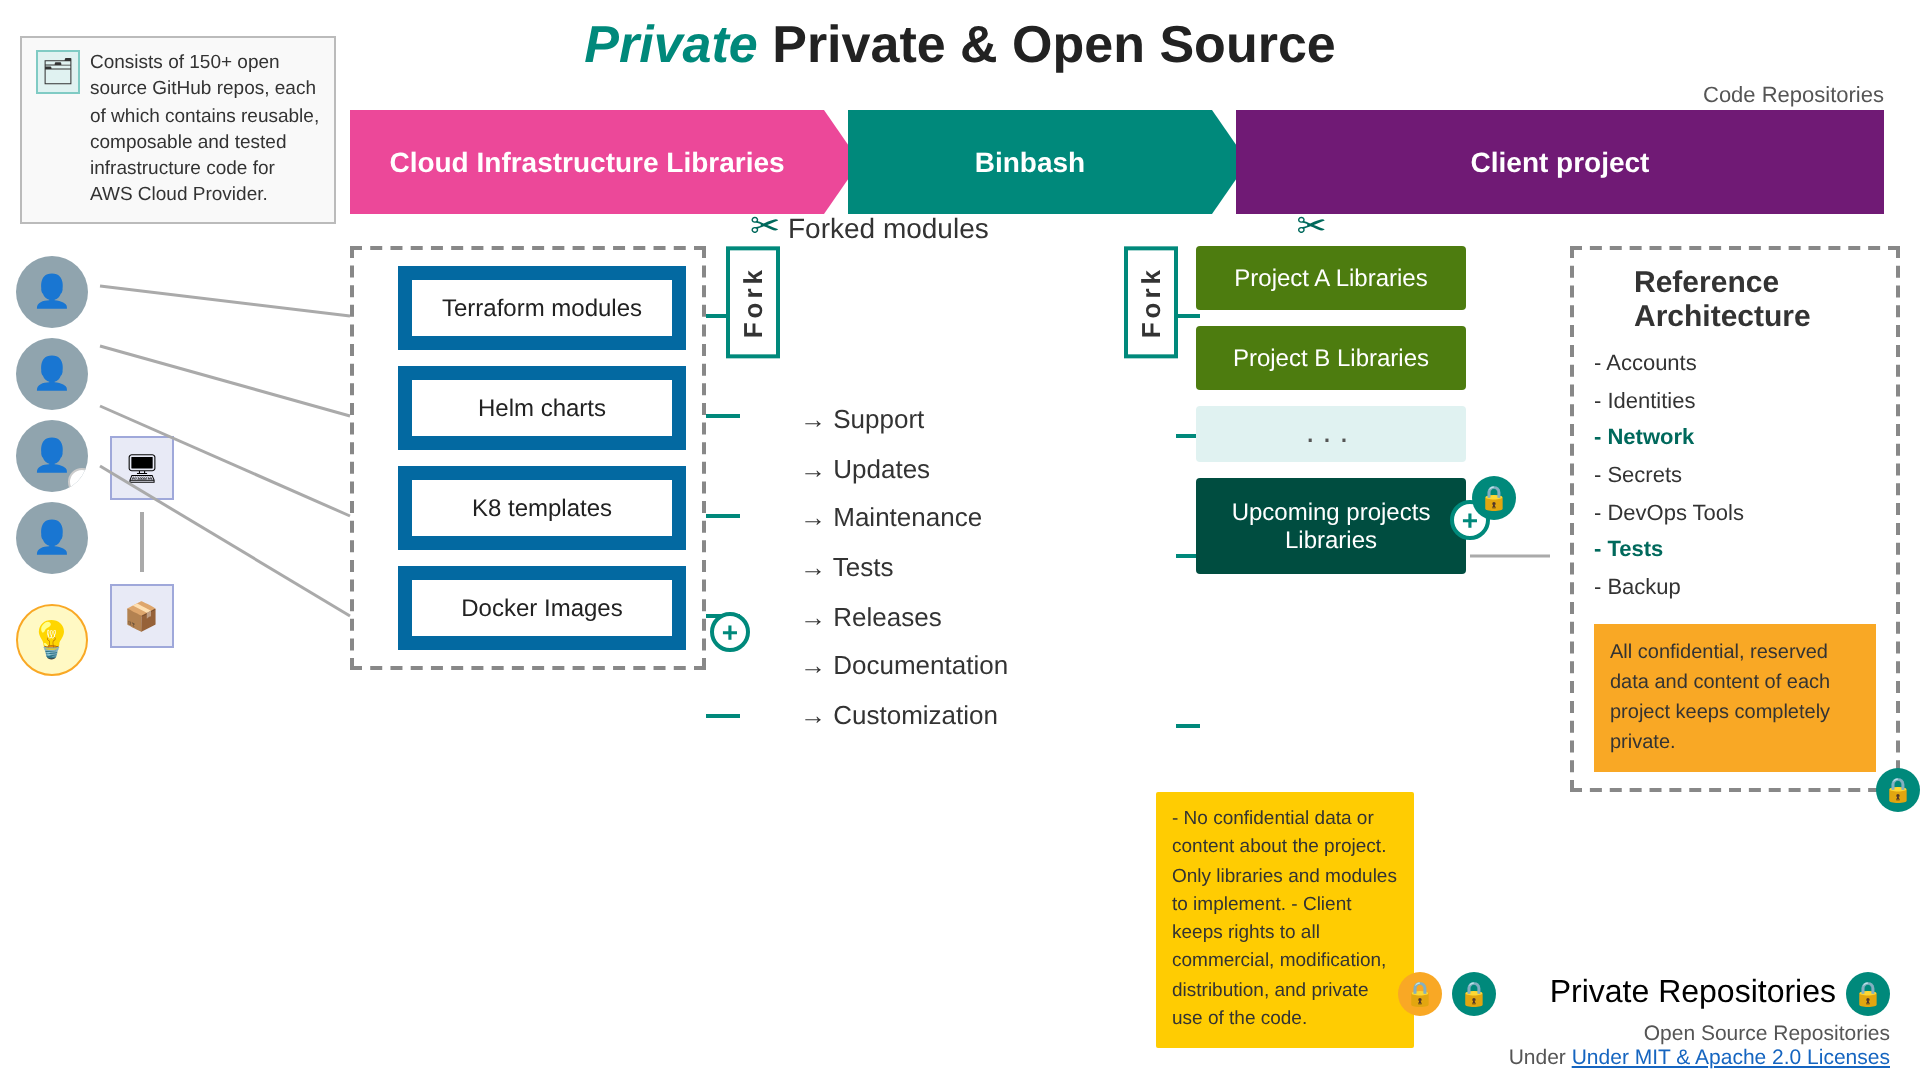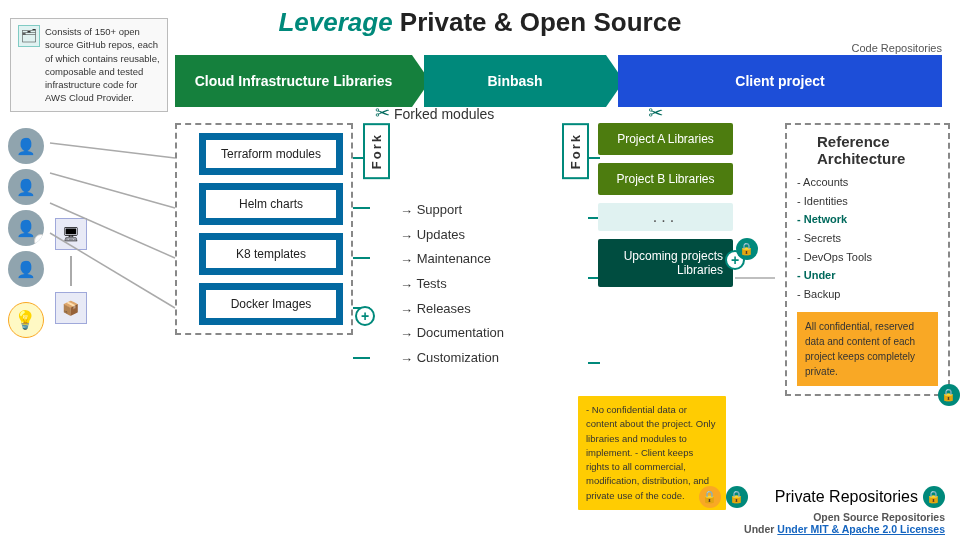--- a/index.html
+++ b/index.html
@@ -83,35 +83,35 @@
       justify-content: center;
       color: #fff;
       font-weight: 600;
       font-size: 14px;
       text-align: center;
       position: relative;
       height: 52px;
     }
 
     .arrow-segment.seg1 {
-      background: #15803d;
+      background: #ec4899;
       width: 255px;
       clip-path: polygon(0 0, calc(100% - 18px) 0, 100% 50%, calc(100% - 18px) 100%, 0 100%);
       padding-right: 18px;
       text-align: center;
     }
     .arrow-segment.seg2 {
       background: #00897b;
       width: 200px;
       clip-path: polygon(0 0, calc(100% - 18px) 0, 100% 50%, calc(100% - 18px) 100%, 0 100%);
       margin-left: -6px;
       padding-right: 18px;
     }
     .arrow-segment.seg3 {
-      background: #1d4ed8;
+      background: #701a75;
       flex: 1;
       clip-path: polygon(0 0, 100% 0, 100% 100%, 0 100%);
       margin-left: -6px;
     }
 
     
     .main-content {
       position: absolute;
       top: 118px;
       left: 0;
@@ -265,21 +265,20 @@
       background: #e0f2f1;
       color: #555;
       font-size: 16px;
       letter-spacing: 4px;
       padding: 5px 10px;
     }
     .project-item.upcoming {
       background: #004d40;
       font-size: 12px;
       padding: 10px 10px;
-      text-align: right;
     }
 
     
     .lock-circle {
       display: inline-flex;
       align-items: center;
       justify-content: center;
       width: 22px;
       height: 22px;
       border-radius: 50%;
@@ -323,21 +322,21 @@
       color: #333;
       margin-top: 8px;
       line-height: 1.5;
     }
 
     
     .upcoming-note {
       position: absolute;
       left: 578px;
       top: 278px;
-      width: 148px;
+      width: 129px;
       background: #ffcc02;
       padding: 7px 8px;
       font-size: 9.5px;
       color: #333;
       line-height: 1.5;
       border-radius: 1px;
     }
     .bottom-label {
       display: flex;
       align-items: center;
@@ -369,32 +368,31 @@
       position: absolute;
       top: 0; left: 0;
       width: 100%; height: 100%;
       pointer-events: none;
     }
 
     .open-source-text {
       font-size: 10.5px;
       color: #555;
       text-align: right;
-      font-weight: bold;
     }
     .open-source-text u {
       color: #1565c0;
     }
   </style>
 </head>
 <body>
 
 <div style="text-align:center; padding: 7px 0 3px 0; position: relative; z-index: 2;">
   <span class="title">
-    <span class="leverage">Leverage</span><span class="bold"> Private &amp; Open Source</span>
+    <span class="leverage">Private</span><span class="bold"> Private &amp; Open Source</span>
   </span>
 </div>
 
 <div class="code-repos-label">Code  Repositories</div>
 
 <div class="info-box">
   <div class="info-box-icon">🗂</div>
   <div>Consists of 150+ open source GitHub repos, each of which contains reusable, composable and tested infrastructure code for AWS Cloud Provider.</div>
 </div>
 
@@ -503,21 +501,21 @@
     <div class="lock-circle">🔒</div>
   </div>
 
   <div class="ref-arch">
     <div class="ref-arch-title">Reference Architecture</div>
     <div class="ref-arch-item">- Accounts</div>
     <div class="ref-arch-item">- Identities</div>
     <div class="ref-arch-item highlight">- Network</div>
     <div class="ref-arch-item">- Secrets</div>
     <div class="ref-arch-item">- DevOps Tools</div>
-    <div class="ref-arch-item highlight">- Under</div>
+    <div class="ref-arch-item highlight">- Tests</div>
     <div class="ref-arch-item">- Backup</div>
     <div class="confidential-box">All confidential, reserved data and content  of each project keeps completely private.</div>
 
     <div style="position:absolute; right:-12px; bottom: -12px;">
       <div class="lock-circle">🔒</div>
     </div>
   </div>
 
   <div style="position:absolute; bottom:5px; right:15px; text-align:right;">
     <div class="bottom-label" style="justify-content:flex-end; margin-bottom:3px;">

